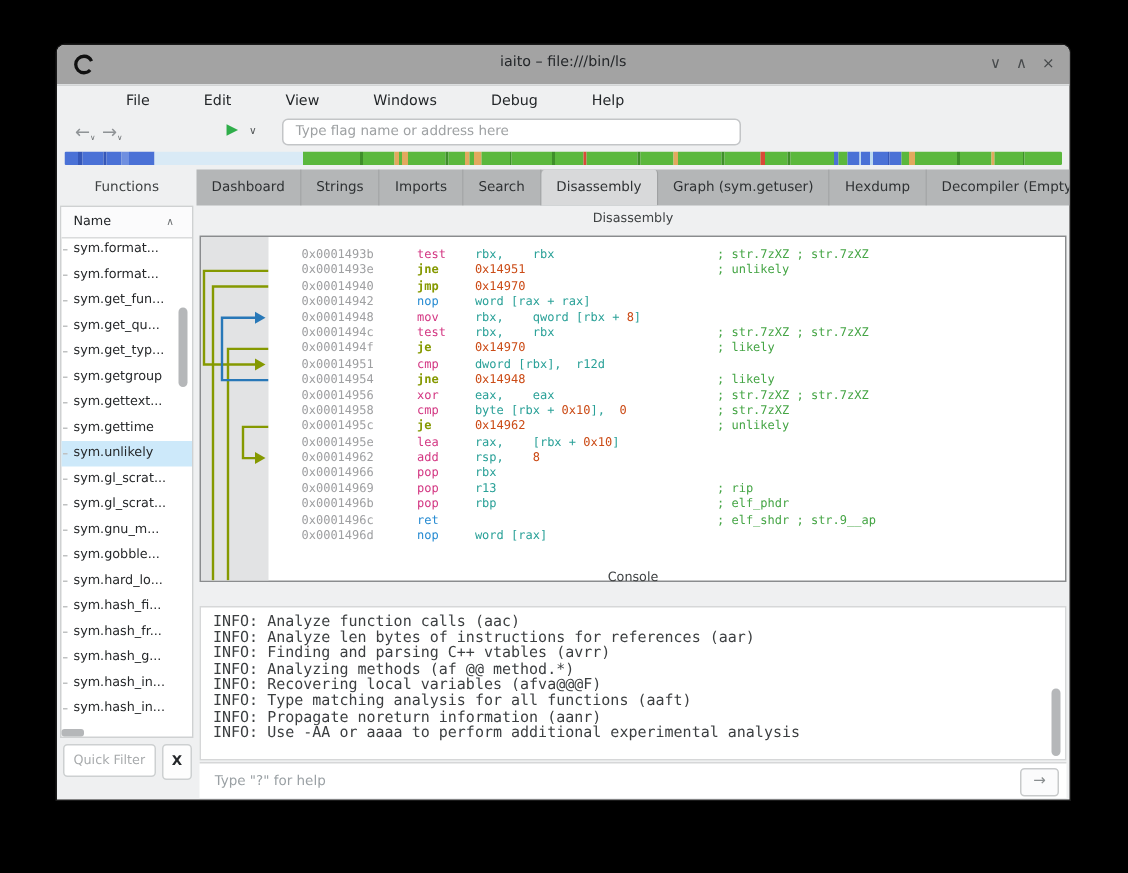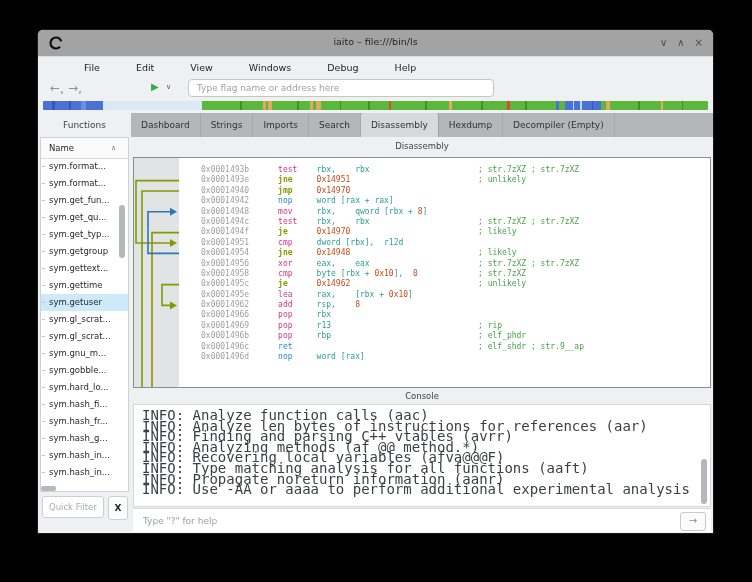--- a/index.html
+++ b/index.html
@@ -82,21 +82,21 @@
   .tk-mn{color:#d33682;}
   .tk-jmp{color:#859900;font-weight:bold;}
   .tk-op{color:#268bd2;}
   .tk-reg{color:#2aa198;}
   .tk-num{color:#cb4b16;}
 
   
   .console{position:absolute;left:95px;top:374px;width:578px;height:103px;background:#fff;
            border:1px solid #d6d7d8;box-sizing:border-box;overflow:hidden;}
   .con-lines{position:absolute;left:8px;top:5px;font-family:"DejaVu Sans Mono","Liberation Mono",monospace;
-             font-size:14px;color:#3c3f41;line-height:10.6px;white-space:pre;}
+             font-size:10px;color:#3c3f41;line-height:10.6px;white-space:pre;}
   .con-vscroll{position:absolute;right:3px;top:54px;width:6px;height:45px;background:#b5b7b9;border-radius:3px;}
 
   
   .cmdrow{position:absolute;left:95px;top:478px;width:578px;height:23px;background:#fff;
           border-top:1px solid #d6d7d8;}
   .cmd-input{position:absolute;left:0;top:0;width:540px;height:23px;border:none;outline:none;
              font-size:9px;padding:0 10px;color:#232629;background:transparent;
              font-family:"DejaVu Sans","Liberation Sans",sans-serif;}
   .cmd-input::placeholder{color:#9aa0a4;}
   .cmd-exec{position:absolute;right:5px;top:3px;width:24px;height:17px;background:#fbfbfc;
@@ -206,21 +206,21 @@
       </div>
       <div class="fn-items">
           <div class="fn-row">sym.format...</div>
           <div class="fn-row">sym.format...</div>
           <div class="fn-row">sym.get_fun...</div>
           <div class="fn-row">sym.get_qu...</div>
           <div class="fn-row">sym.get_typ...</div>
           <div class="fn-row">sym.getgroup</div>
           <div class="fn-row">sym.gettext...</div>
           <div class="fn-row">sym.gettime</div>
-          <div class="fn-row sel">sym.getuser</div>
+          <div class="fn-row sel">sym.unlikely</div>
           <div class="fn-row">sym.gl_scrat...</div>
           <div class="fn-row">sym.gl_scrat...</div>
           <div class="fn-row">sym.gnu_m...</div>
           <div class="fn-row">sym.gobble...</div>
           <div class="fn-row">sym.hard_lo...</div>
           <div class="fn-row">sym.hash_fi...</div>
           <div class="fn-row">sym.hash_fr...</div>
           <div class="fn-row">sym.hash_g...</div>
           <div class="fn-row">sym.hash_in...</div>
           <div class="fn-row">sym.hash_in...</div>
@@ -230,20 +230,21 @@
     <div class="side-hscroll"></div>
     <input class="filter-input" placeholder="Quick Filter" style="">
     <div class="filter-clear">X</div>
 
     <div class="tabstrip">
         <div class="tab">Dashboard</div>
         <div class="tab">Strings</div>
         <div class="tab">Imports</div>
         <div class="tab">Search</div>
         <div class="tab sel">Disassembly</div>
+        <div class="tab">Graph (sym.getuser)</div>
         <div class="tab">Hexdump</div>
         <div class="tab">Decompiler (Empty)</div>
       </div>
 
     <div class="dock-title" style="left:95px;top:111px;width:578px;">Disassembly</div>
     <div class="disasm">
       <div class="gutter">
         <svg width="45" height="229" viewBox="0 0 45 229">
 
           <polyline points="45,33 8,33 8,229" fill="none" stroke="#859900" stroke-width="1.6"></polyline>
@@ -276,21 +277,21 @@
           <div class="asm-line"><span class="asm-code"><span class="tk-addr">0x0001495e      </span><span class="tk-mn">lea     </span><span class="tk-reg">rax,    </span><span class="tk-reg">[rbx + </span><span class="tk-num">0x10</span><span class="tk-reg">]</span></span></div>
           <div class="asm-line"><span class="asm-code"><span class="tk-addr">0x00014962      </span><span class="tk-mn">add     </span><span class="tk-reg">rsp,    </span><span class="tk-num">8</span></span></div>
           <div class="asm-line"><span class="asm-code"><span class="tk-addr">0x00014966      </span><span class="tk-mn">pop     </span><span class="tk-reg">rbx</span></span></div>
           <div class="asm-line"><span class="asm-code"><span class="tk-addr">0x00014969      </span><span class="tk-mn">pop     </span><span class="tk-reg">r13</span></span><span class="asm-cmt">; rip</span></div>
           <div class="asm-line"><span class="asm-code"><span class="tk-addr">0x0001496b      </span><span class="tk-mn">pop     </span><span class="tk-reg">rbp</span></span><span class="asm-cmt">; elf_phdr</span></div>
           <div class="asm-line"><span class="asm-code"><span class="tk-addr">0x0001496c      </span><span class="tk-op">ret</span></span><span class="asm-cmt">; elf_shdr ; str.9__ap</span></div>
           <div class="asm-line"><span class="asm-code"><span class="tk-addr">0x0001496d      </span><span class="tk-op">nop     </span><span class="tk-reg">word [rax]</span></span></div>
         </div>
     </div>
 
-    <div class="dock-title" style="left:95px;top:361px;width:578px;">Console</div>
+    <div class="dock-title" style="left:95px;top:350px;width:578px;">Console</div>
     <div class="console">
       <div class="con-lines"><div>INFO: Analyze function calls (aac)</div><div>INFO: Analyze len bytes of instructions for references (aar)</div><div>INFO: Finding and parsing C++ vtables (avrr)</div><div>INFO: Analyzing methods (af @@ method.*)</div><div>INFO: Recovering local variables (afva@@@F)</div><div>INFO: Type matching analysis for all functions (aaft)</div><div>INFO: Propagate noreturn information (aanr)</div><div>INFO: Use -AA or aaaa to perform additional experimental analysis</div></div>
       <div class="con-vscroll"></div>
     </div>
 
     <div class="cmdrow">
       <input class="cmd-input" placeholder="Type &quot;?&quot; for help" style="">
       <div class="cmd-exec">→</div>
     </div>
 

